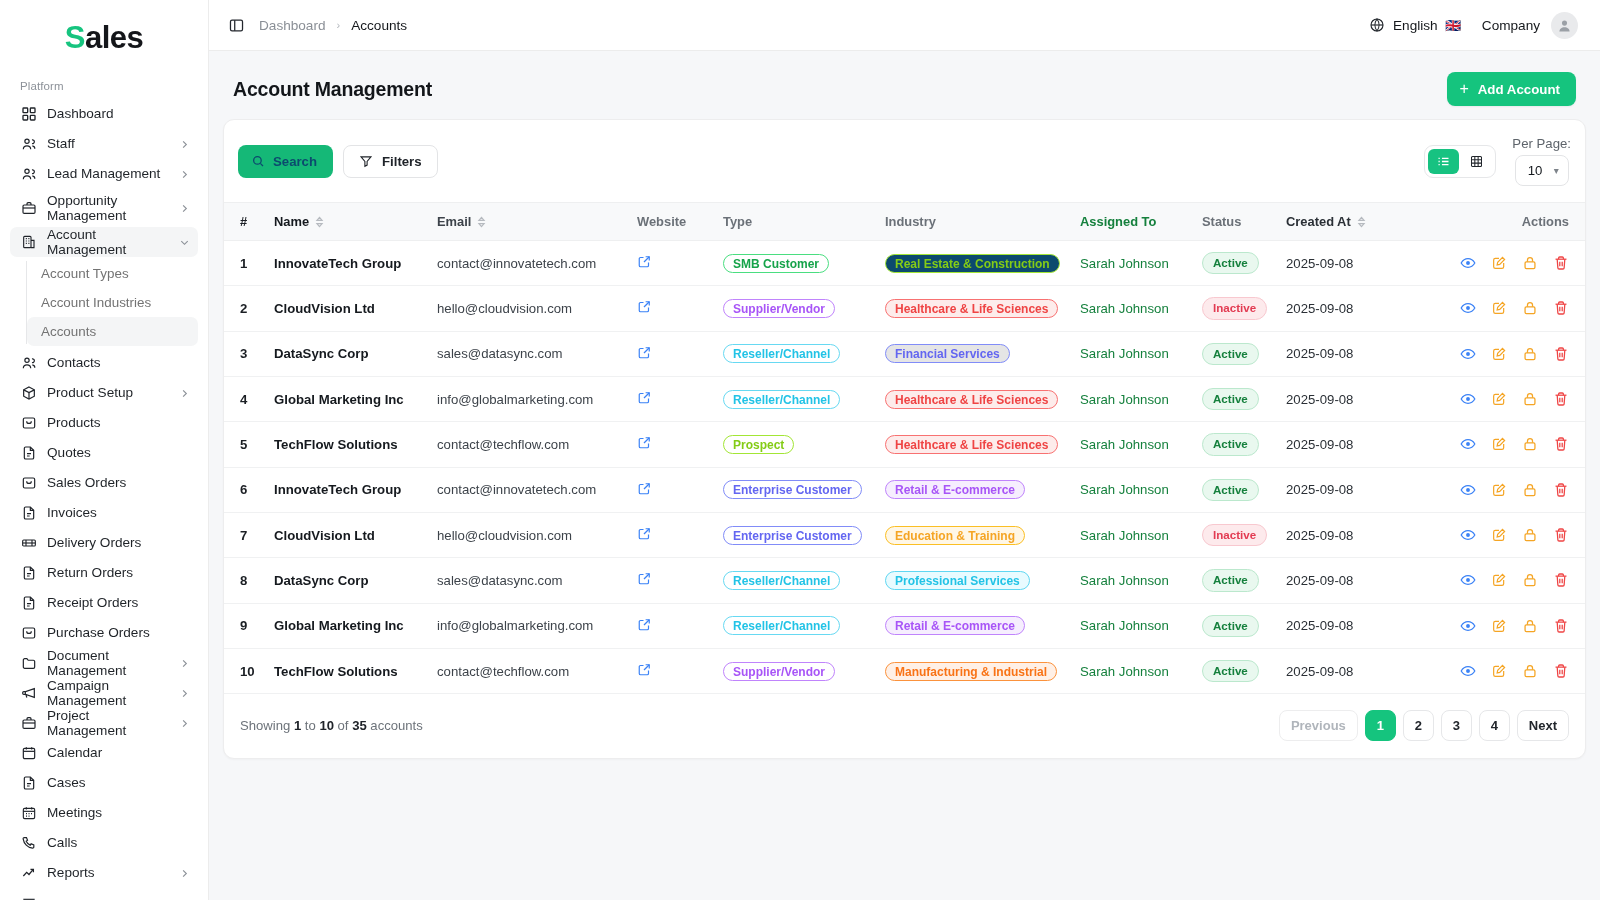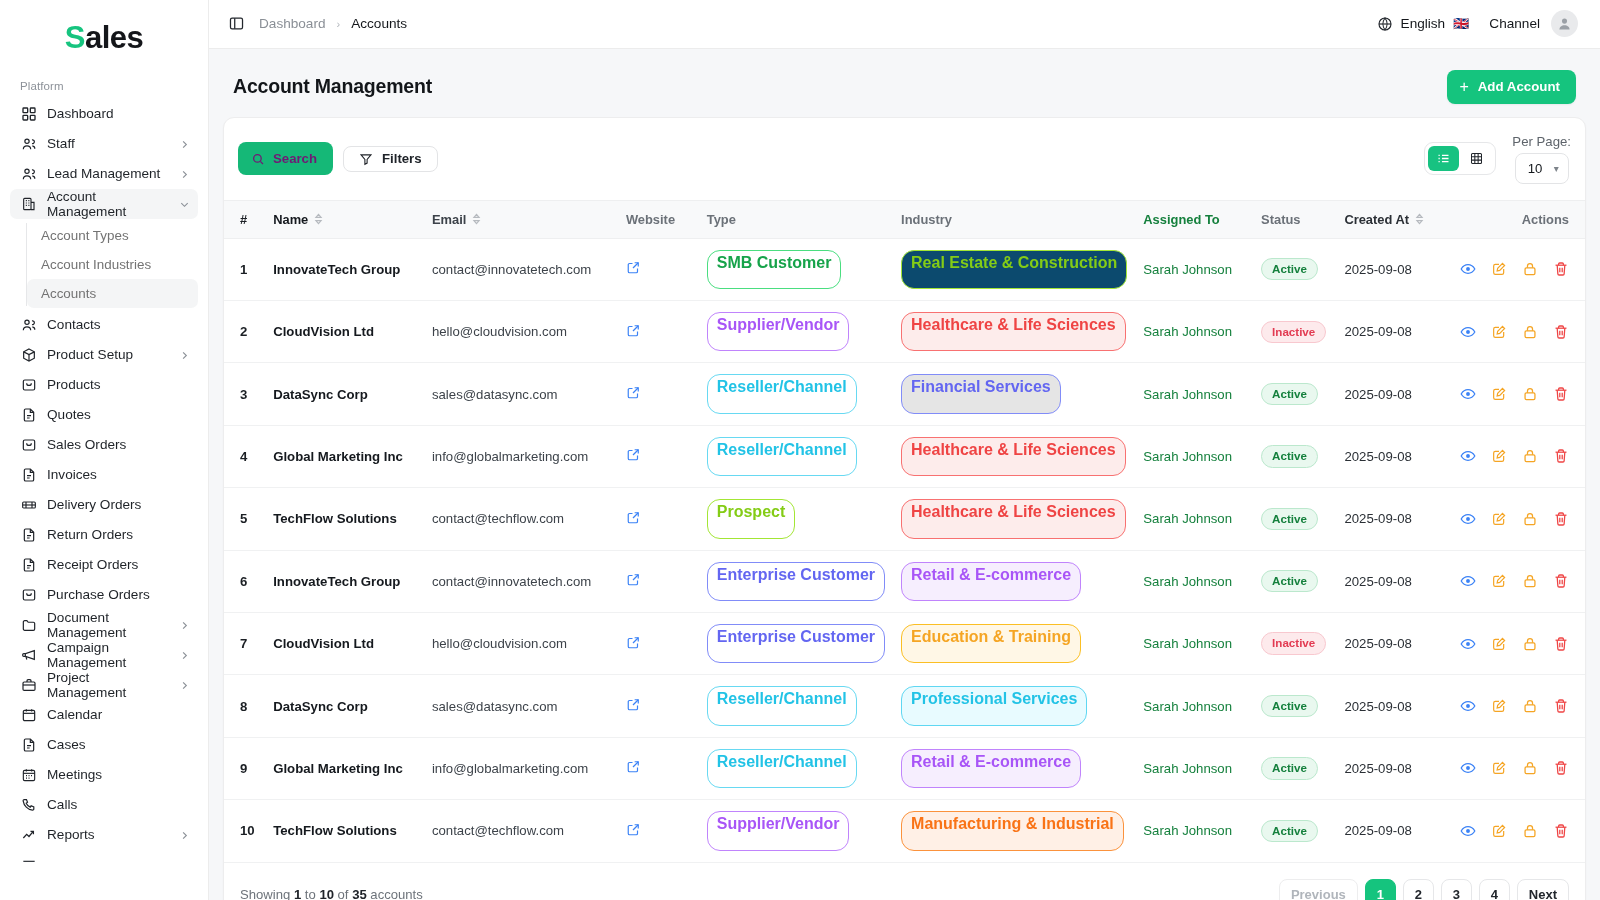--- a/index.html
+++ b/index.html
@@ -107,27 +107,27 @@
     display:flex; align-items:center; gap:8px; padding: 0 11px; background:#fff;
   }
   .search-wrap .sico { width:14px; height:14px; color:#9aa0a6; flex:0 0 14px; }
   .search-wrap .sico svg { width:14px; height:14px; display:block; }
   .search-wrap input {
     border:none; outline:none; font-size:13.2px; color:#24282e; width:100%;
     font-family:"Liberation Sans", sans-serif; background:transparent;
   }
   .search-wrap input::placeholder { color:#a0a5ab; }
   .btn-search {
-    height:33px; padding: 0 16px 0 13px; background:#15b877; color:#701a75; border:none;
+    height:33px; padding: 0 16px 0 13px; background:#15b877; color:#0c4a6e; border:none;
     border-radius:8px; font-size:13.2px; font-weight:600; display:flex; align-items:center; gap:8px;
     cursor:pointer; font-family:"Liberation Sans", sans-serif;
   }
   .btn-search svg { width:14px; height:14px; display:block; }
   .btn-filters {
-    height:26px; padding: 0 15px; background:#fff; color:#20242a; border:1px solid #e3e4e6;
+    height:33px; padding: 0 15px; background:#fff; color:#20242a; border:1px solid #e3e4e6;
     border-radius:8px; font-size:13.2px; font-weight:600; display:flex; align-items:center; gap:9px;
     cursor:pointer; font-family:"Liberation Sans", sans-serif;
   }
   .btn-filters svg { width:14px; height:14px; display:block; }
 
   .toolbar-right { margin-left:auto; display:flex; align-items:center; gap:16px; }
   .view-toggle {
     display:flex; align-items:center; gap:2px; padding:3px; border:1px solid #e6e7e9; border-radius:9px; background:#fff;
   }
   .vt-btn { width:31px; height:25px; border-radius:6px; display:flex; align-items:center; justify-content:center; cursor:pointer; color:#22262c; }
@@ -165,22 +165,22 @@
   .c-assign { width:122px; color:#2c3views; color:#2c3views; }
   .c-assign { color:#15803d; }
   .c-status { width:84px; }
   .c-created { width:122px; color:#2b3036; }
   .c-actions { text-align:right; padding-right:16px !important; }
 
   .weblink { color:#3b82f6; cursor:pointer; display:inline-flex; }
   .weblink svg { width:15px; height:15px; display:block; }
 
   .badge {
-    display:inline-block; padding: 3px 9px 16px 9px; border-radius: 13px;
-    font-size: 16px; font-weight:600; line-height:1.15; border:1px solid;
+    display:inline-block; padding: 3px 9px 0 9px; border-radius: 13px;
+    font-size: 12px; font-weight:600; line-height:1.15; border:1px solid;
     white-space:nowrap;
   }
   .status-badge { padding: 3px 10px 4px 10px; font-size:11.6px; }
 
   .actions { display:flex; align-items:center; justify-content:flex-end; gap:15px; }
   .act { cursor:pointer; display:inline-flex; }
   .act svg { width:16px; height:16px; display:block; }
   .act.view { color:#3b82f6; }
   .act.edit { color:#f5a524; }
   .act.lock { color:#f5a524; }
@@ -254,20 +254,35 @@
             </svg>
           </span>
         <span class="lbl">Lead Management</span>
         <span class="chev">
             <svg viewBox="0 0 24 24" fill="none" stroke="currentColor" stroke-width="2.4">
               <path d="M9 5l7 7-7 7"></path>
             </svg>
           </span>
       </div>
 
+      <div class="nav-item tall">
+        <span class="ico">
+            <svg viewBox="0 0 24 24" fill="none" stroke="currentColor" stroke-width="1.8">
+              <rect x="3" y="7.5" width="18" height="12.5" rx="1.8"></rect>
+              <path d="M9 7.5V5.6c0-.9.7-1.6 1.6-1.6h2.8c.9 0 1.6.7 1.6 1.6v1.9"></path>
+              <path d="M3 12h18"></path>
+            </svg>
+          </span>
+        <span class="lbl">Opportunity Management</span>
+        <span class="chev">
+            <svg viewBox="0 0 24 24" fill="none" stroke="currentColor" stroke-width="2.4">
+              <path d="M9 5l7 7-7 7"></path>
+            </svg>
+          </span>
+      </div>
 
       <div class="nav-item active">
         <span class="ico">
             <svg viewBox="0 0 24 24" fill="none" stroke="currentColor" stroke-width="1.7">
               <rect x="4" y="3.5" width="11" height="17" rx="1.4"></rect>
               <path d="M15 9.5h4.5v11H15"></path>
               <path d="M7.2 7h1.6M11 7h1.6M7.2 10.5h1.6M11 10.5h1.6M7.2 14h1.6M11 14h1.6"></path>
             </svg>
           </span>
         <span class="lbl">Account Management</span>
@@ -538,21 +553,21 @@
               <svg viewBox="0 0 24 24" fill="none" stroke="currentColor" stroke-width="1.7">
                 <circle cx="12" cy="12" r="9"></circle>
                 <path d="M3 12h18"></path>
                 <path d="M12 3a15 15 0 010 18A15 15 0 0112 3z"></path>
               </svg>
             </span>
           <span>English</span>
           <span class="flag">🇬🇧</span>
         </div>
         <div class="company">
-          <span>Channel</span>
+          <span>Company</span>
           <span class="avatar">
               <svg viewBox="0 0 24 24" fill="currentColor">
                 <circle cx="12" cy="8.6" r="3.6"></circle>
                 <path d="M4.8 20.5c0-3.9 3.2-6.2 7.2-6.2s7.2 2.3 7.2 6.2z"></path>
               </svg>
             </span>
         </div>
       </div>
     </header>
 

